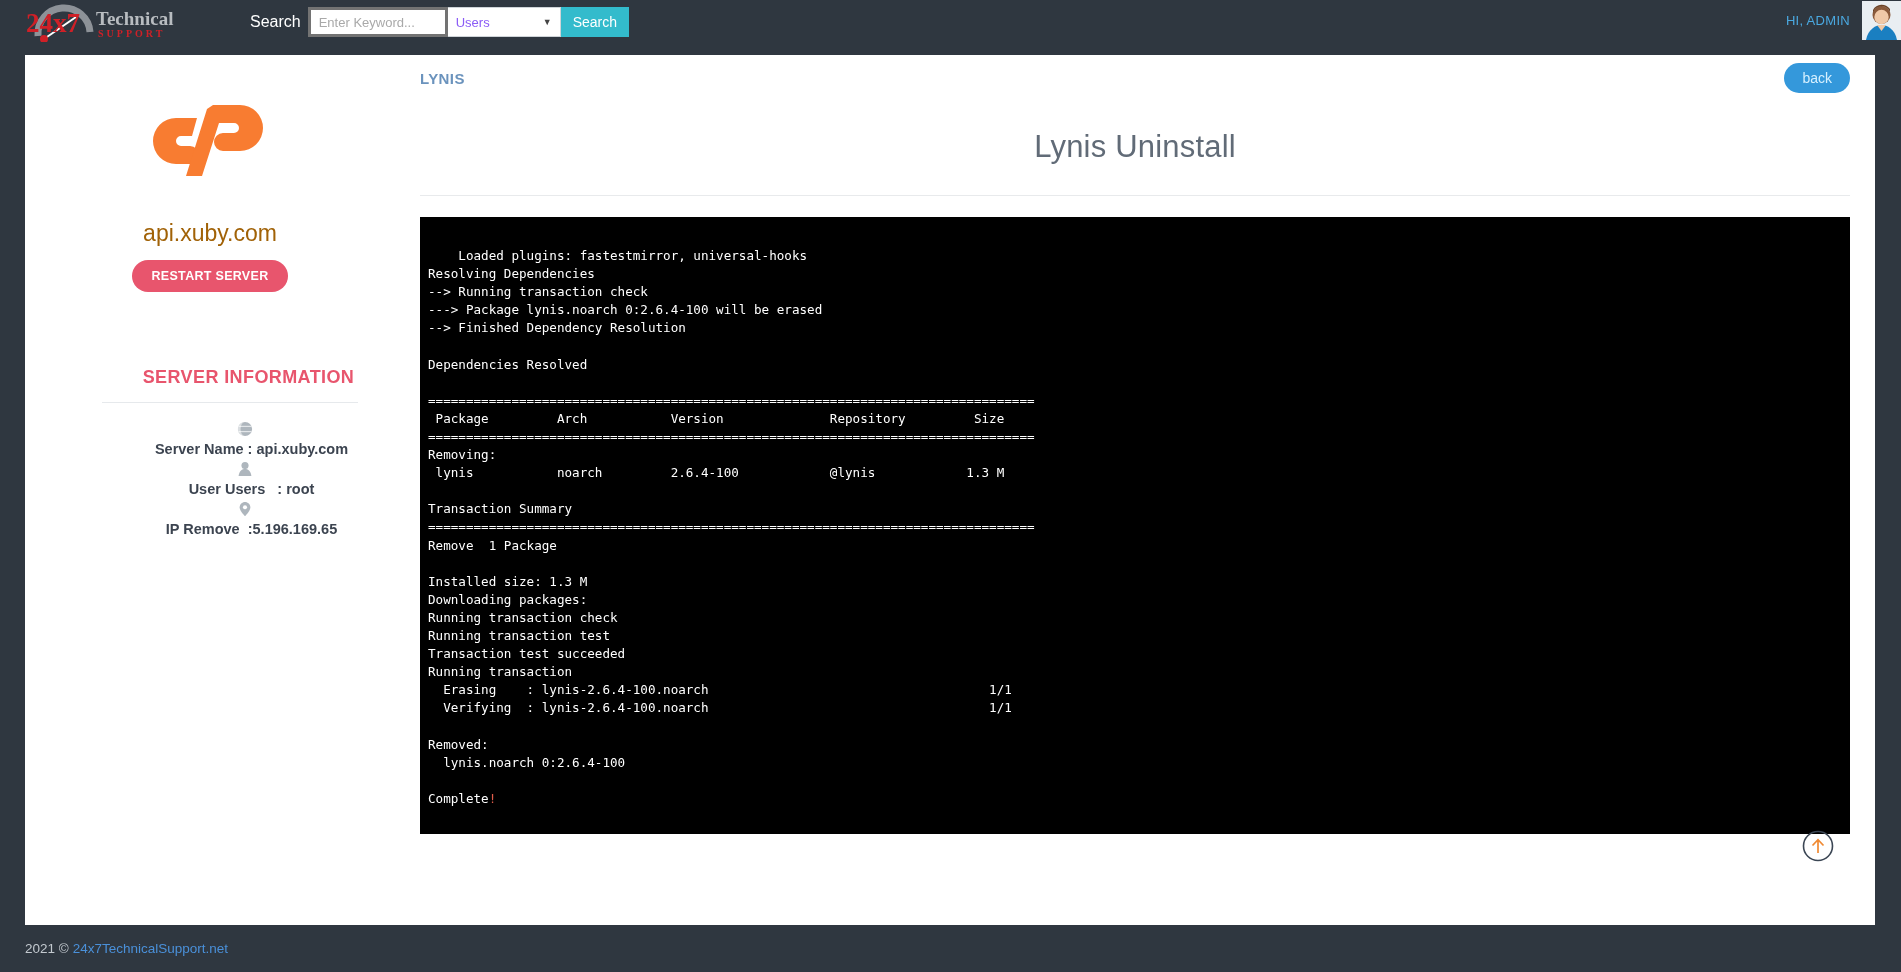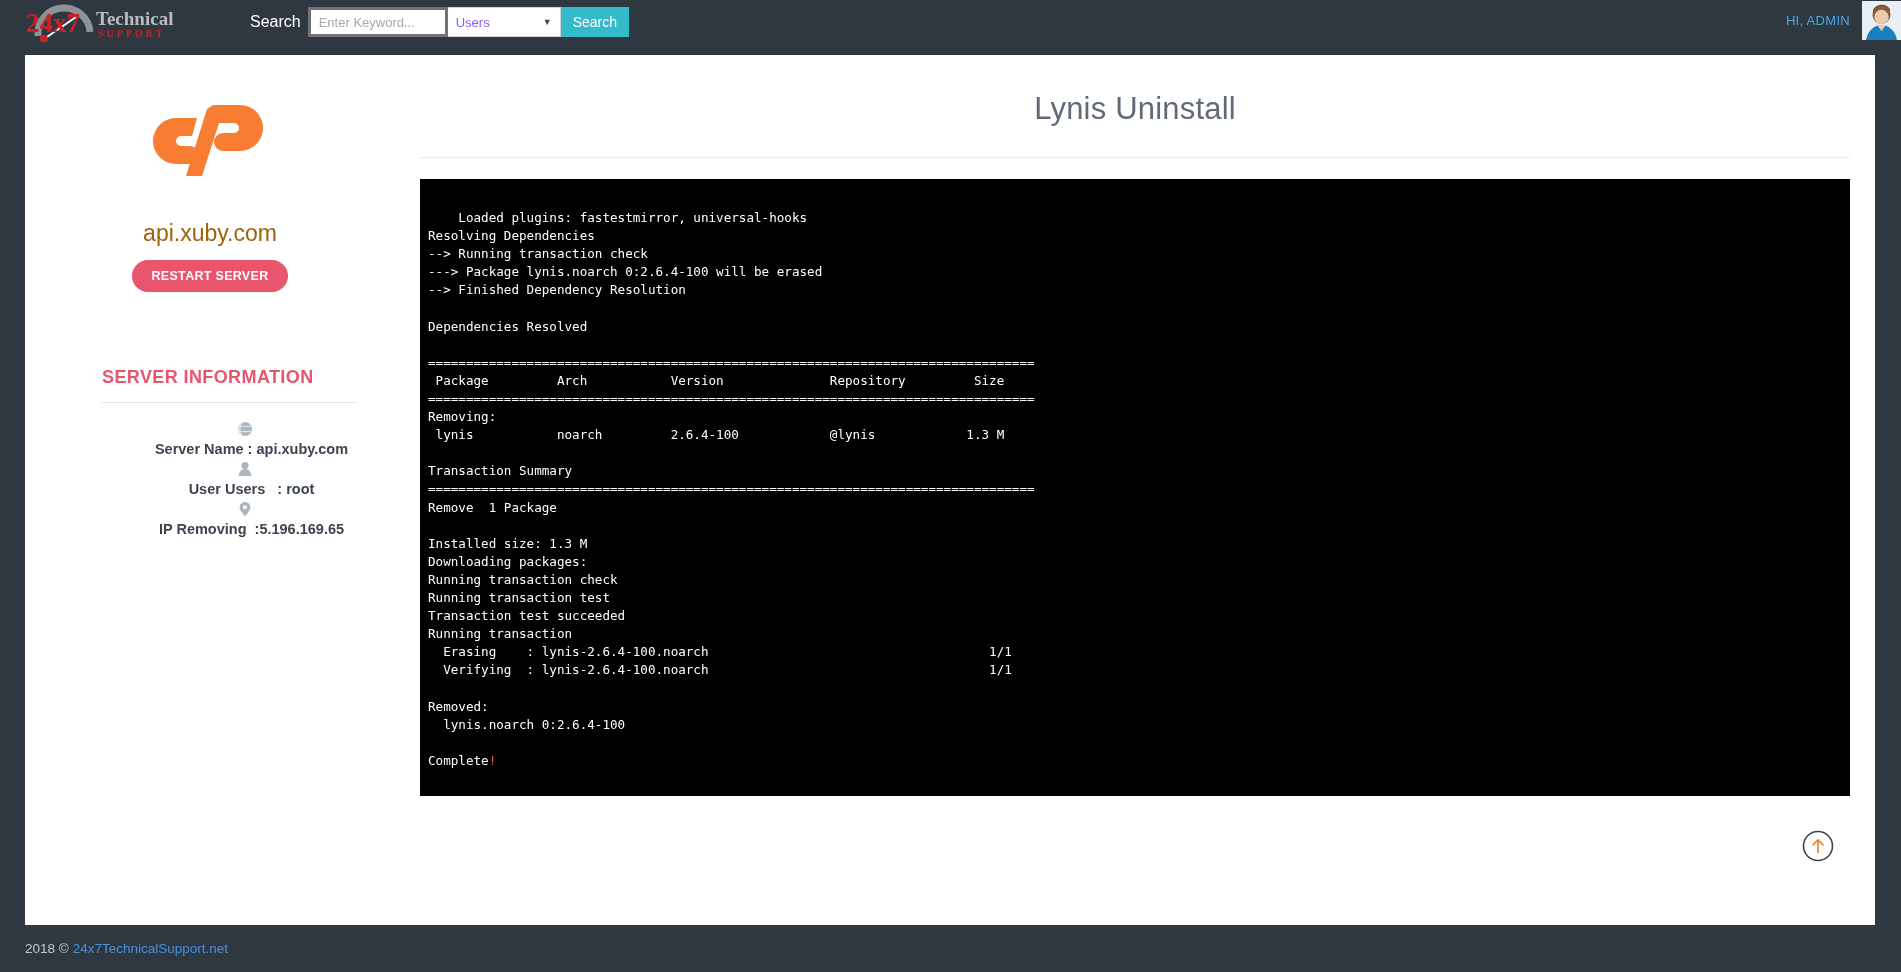--- a/index.html
+++ b/index.html
@@ -181,20 +181,21 @@
     cursor: pointer;
     font-family: "Liberation Sans", sans-serif;
   }
 
   .si-heading {
     margin: 75px 0 0 77px;
     color: #e8556d;
     font-size: 18px;
     font-weight: bold;
     letter-spacing: 0.4px;
+    text-align: center;
   }
 
   .si-rule {
     margin: 14px 0 0 77px;
     width: 256px;
     height: 1px;
     background: #e6e9ec;
   }
 
   .si-list { margin: 14px 0 0 70px; }
@@ -395,28 +396,32 @@
         <span class="si-text">User Users   : root</span>
       </div>
 
       <div class="si-row">
         <span class="si-icon">
           <svg viewBox="0 0 18 18" width="16" height="16">
             <path d="M9 1 C5.7 1 3 3.7 3 7 C3 11.6 9 17 9 17 C9 17 15 11.6 15 7 C15 3.7 12.3 1 9 1 Z" fill="#aeb6bd"></path>
             <circle cx="9" cy="7" r="2.3" fill="#ffffff"></circle>
           </svg>
         </span>
-        <span class="si-text">IP Removing  :5.196.169.65</span>
+        <span class="si-text">IP Remove  :5.196.169.65</span>
       </div>
 
     </div>
   </div>
 
   <div class="main">
 
+    <div class="main-header">
+      <span class="crumb">LYNIS</span>
+      <button class="back-btn">back</button>
+    </div>
 
     <div class="page-title">Lynis Uninstall</div>
     <div class="title-rule"></div>
 
     <div class="terminal"><span>    Loaded plugins: fastestmirror, universal-hooks
 Resolving Dependencies
 --&gt; Running transaction check
 ---&gt; Package lynis.noarch 0:2.6.4-100 will be erased
 --&gt; Finished Dependency Resolution
 
@@ -449,15 +454,15 @@
 
   <div class="scrolltop">
     <svg viewBox="0 0 32 32" width="32" height="32">
       <circle cx="16" cy="16" r="14.5" fill="none" stroke="#3b4654" stroke-width="1.6"></circle>
       <path d="M16 23 L16 10 M10.5 15.5 L16 9.7 L21.5 15.5" fill="none" stroke="#f08a33" stroke-width="1.7"></path>
     </svg>
   </div>
 </div>
 
 <div class="footer">
-  <span>2018 ©</span>
+  <span>2021 ©</span>
   <a href="#">24x7TechnicalSupport.net</a>
 </div>
 
 </body></html>

